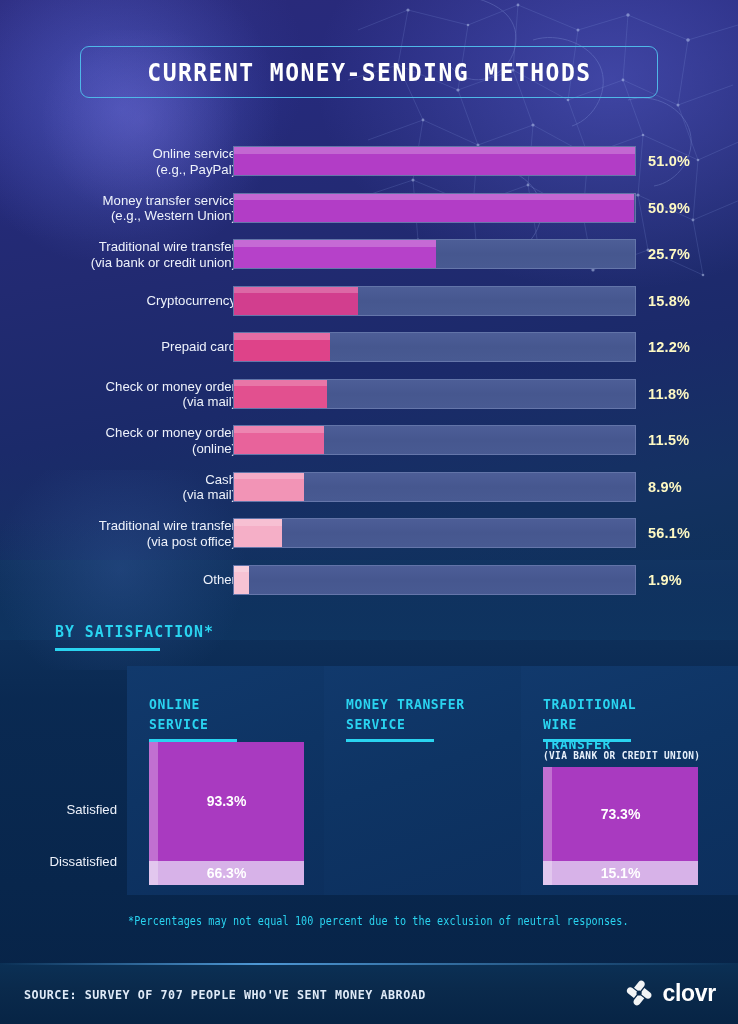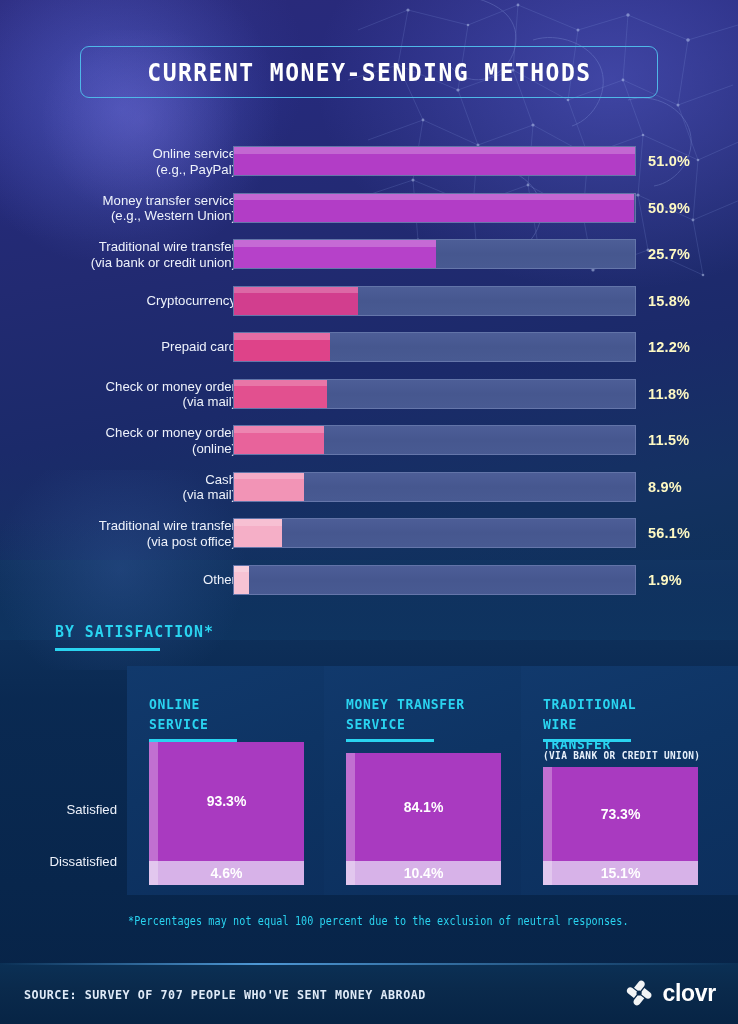--- a/index.html
+++ b/index.html
@@ -300,36 +300,28 @@
   <div class="panels" id="panels">
       <div class="panel" style="left: 127px;">
         <div class="panel-title">ONLINE
 SERVICE</div>
         <div class="panel-rule" style="top: 73px;"></div>
         <div class="stack">
           <div class="seg" style="height: 119.424px; background: rgb(169, 58, 192);">
             <span class="seg-val">93.3%</span>
           </div>
           <div class="seg" style="height: 24px; background: rgb(215, 178, 232);">
-            <span class="seg-val">4.6%</span>
+            <span class="seg-val">66.3%</span>
           </div>
         </div>
       </div>
       <div class="panel" style="left: 324px;">
         <div class="panel-title">MONEY TRANSFER
 SERVICE</div>
         <div class="panel-rule" style="top: 73px;"></div>
-        <div class="stack">
-          <div class="seg" style="height: 107.648px; background: rgb(169, 58, 192);">
-            <span class="seg-val">84.1%</span>
-          </div>
-          <div class="seg" style="height: 24px; background: rgb(215, 178, 232);">
-            <span class="seg-val">10.4%</span>
-          </div>
-        </div>
       </div>
       <div class="panel" style="left: 521px;">
         <div class="panel-title">TRADITIONAL WIRE
 TRANSFER</div>
         <div class="panel-rule" style="top: 73px;"></div>
         <div class="panel-sub" style="top: 83px;">(VIA BANK OR CREDIT UNION)</div>
         <div class="stack">
           <div class="seg" style="height: 93.824px; background: rgb(169, 58, 192);">
             <span class="seg-val">73.3%</span>
           </div>

